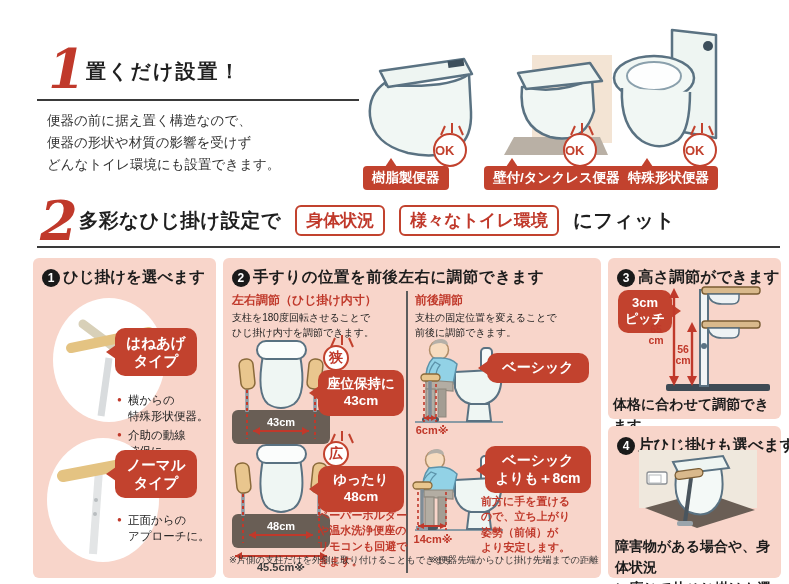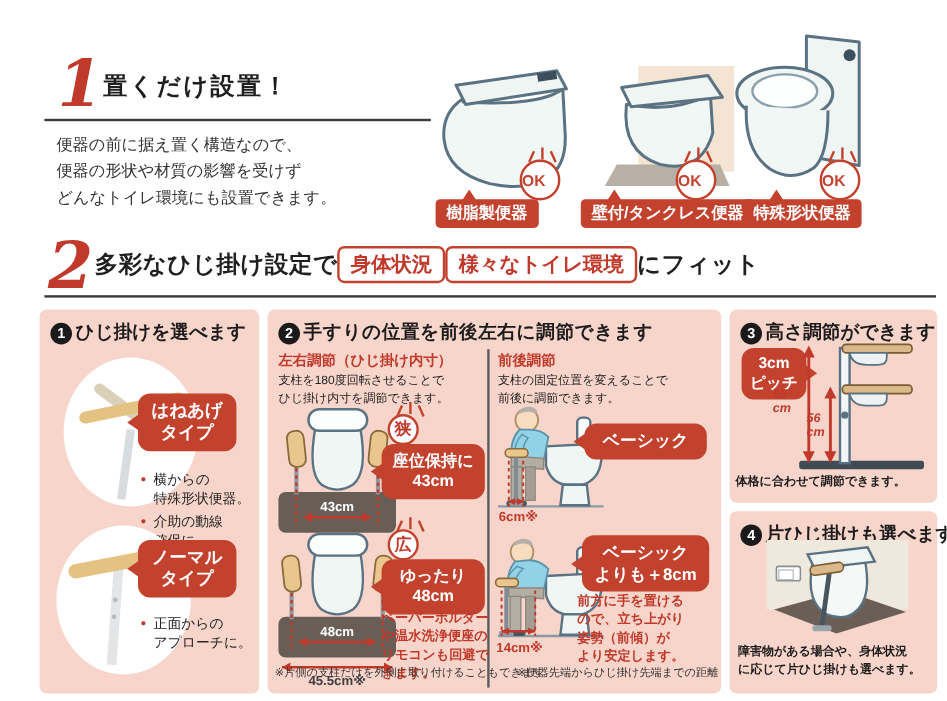--- a/index.html
+++ b/index.html
@@ -29,21 +29,21 @@
   .ok-badge{position:absolute;width:34px;height:34px;border-radius:50%;background:#fff;
     border:2px solid var(--red);color:var(--red);font-weight:bold;font-size:13px;
     display:flex;align-items:center;justify-content:flex-start;box-sizing:border-box;}
   .rays{position:absolute;left:2px;top:-13px;}
   .toilet-label{position:absolute;background:var(--red);color:#fff;font-weight:bold;
     font-size:13.5px;padding:3px 9px;border-radius:4px;white-space:nowrap;}
   .toilet-label::before{content:"";position:absolute;top:-8px;left:22px;
     border:6px solid transparent;border-bottom:9px solid var(--red);border-top:0;}
 
   
-  .sec2-row{position:absolute;left:79px;top:205px;display:flex;align-items:center;gap:0;}
+  .sec2-row{position:absolute;left:79px;top:205px;display:flex;align-items:center;gap:14px;}
   .sec2-txt{font-size:19.5px;font-weight:bold;color:#1f1f1f;letter-spacing:0.5px;}
   .tagbox{border:2px solid var(--red);border-radius:6px;color:var(--redtext);font-weight:bold;
     font-size:17px;padding:2px 9px;background:#fff;white-space:nowrap;}
   .rule2{position:absolute;left:37px;top:246px;width:743px;height:2px;background:#3a3a3a;}
 
   
   .panel{position:absolute;background:var(--pink);border-radius:6px;}
   .p1{left:33px;top:258px;width:183px;height:320px;}
   .p2{left:223px;top:258px;width:378px;height:320px;}
   .p3{left:608px;top:258px;width:173px;height:161px;}
@@ -71,22 +71,22 @@
   .bullet{position:relative;padding-left:11px;margin-bottom:2px;}
   .bullet::before{content:"●";position:absolute;left:0;top:2px;font-size:8px;color:var(--redtext);}
 
   .colhead{position:absolute;font-size:12px;font-weight:bold;color:var(--redtext);white-space:nowrap;}
   .coldesc{position:absolute;font-size:10px;line-height:1.5;color:#222;}
   .rednote{position:absolute;font-size:11px;line-height:1.4;font-weight:bold;color:var(--redtext);}
   .footnote{position:absolute;font-size:9.3px;color:#333;white-space:nowrap;}
   .divider{position:absolute;left:183px;top:33px;width:1.5px;height:282px;background:#5c5c5c;}
 
   .dimlabel{position:absolute;color:var(--redtext);font-weight:bold;font-size:10.5px;
-    line-height:1.05;text-align:left;font-style:italic;}
-  .caption{position:absolute;font-size:10px;line-height:1.5;color:#1c1c1c;font-weight:bold;}
+    line-height:1.05;text-align:center;}
+  .caption{position:absolute;font-size:14px;line-height:1.5;color:#1c1c1c;font-weight:bold;}
   .fig{position:absolute;}
   .fig text{font-family:"Liberation Sans","DejaVu Sans",sans-serif;font-weight:bold;}
 </style>
 </head>
 <body>
 
 <div class="canvas">
 
   <div class="bignum" style="left:48px;top:42px;">1</div>
   <div class="sec1-title">置くだけ設置！</div>

